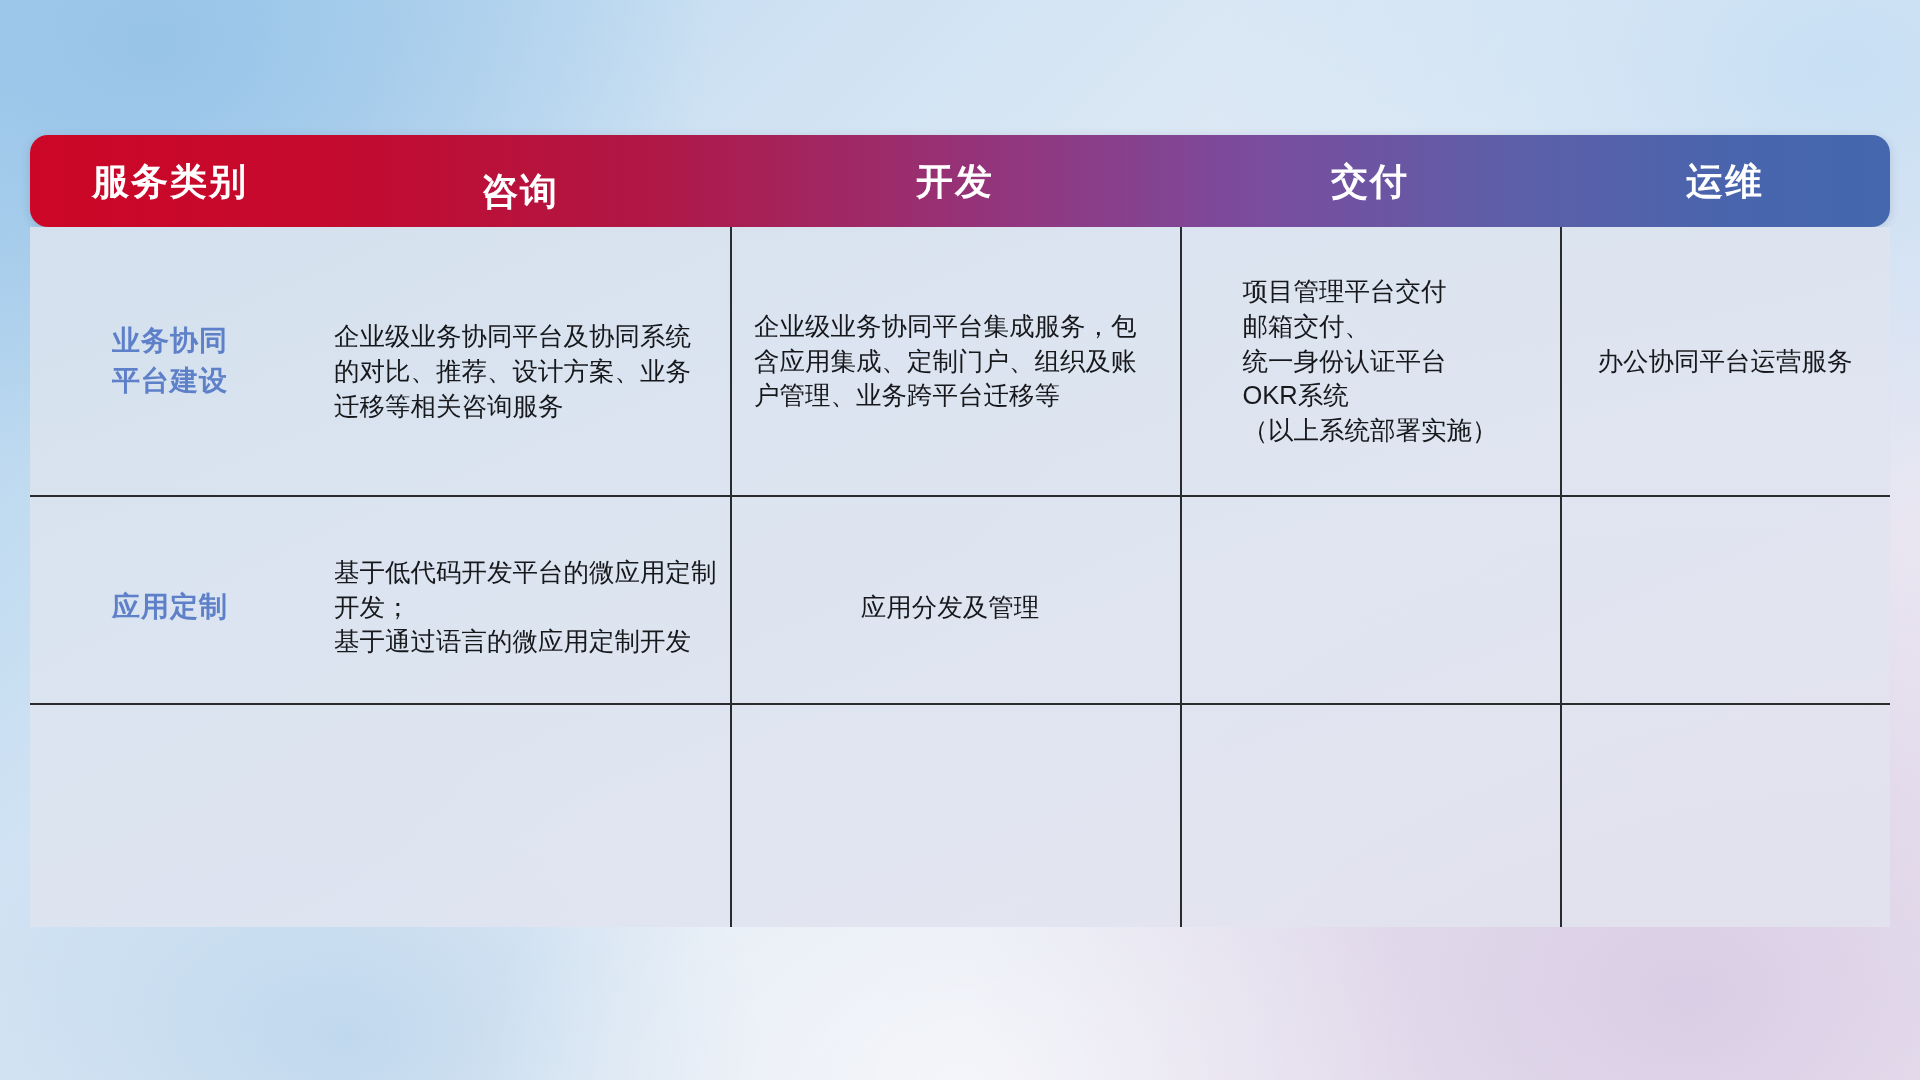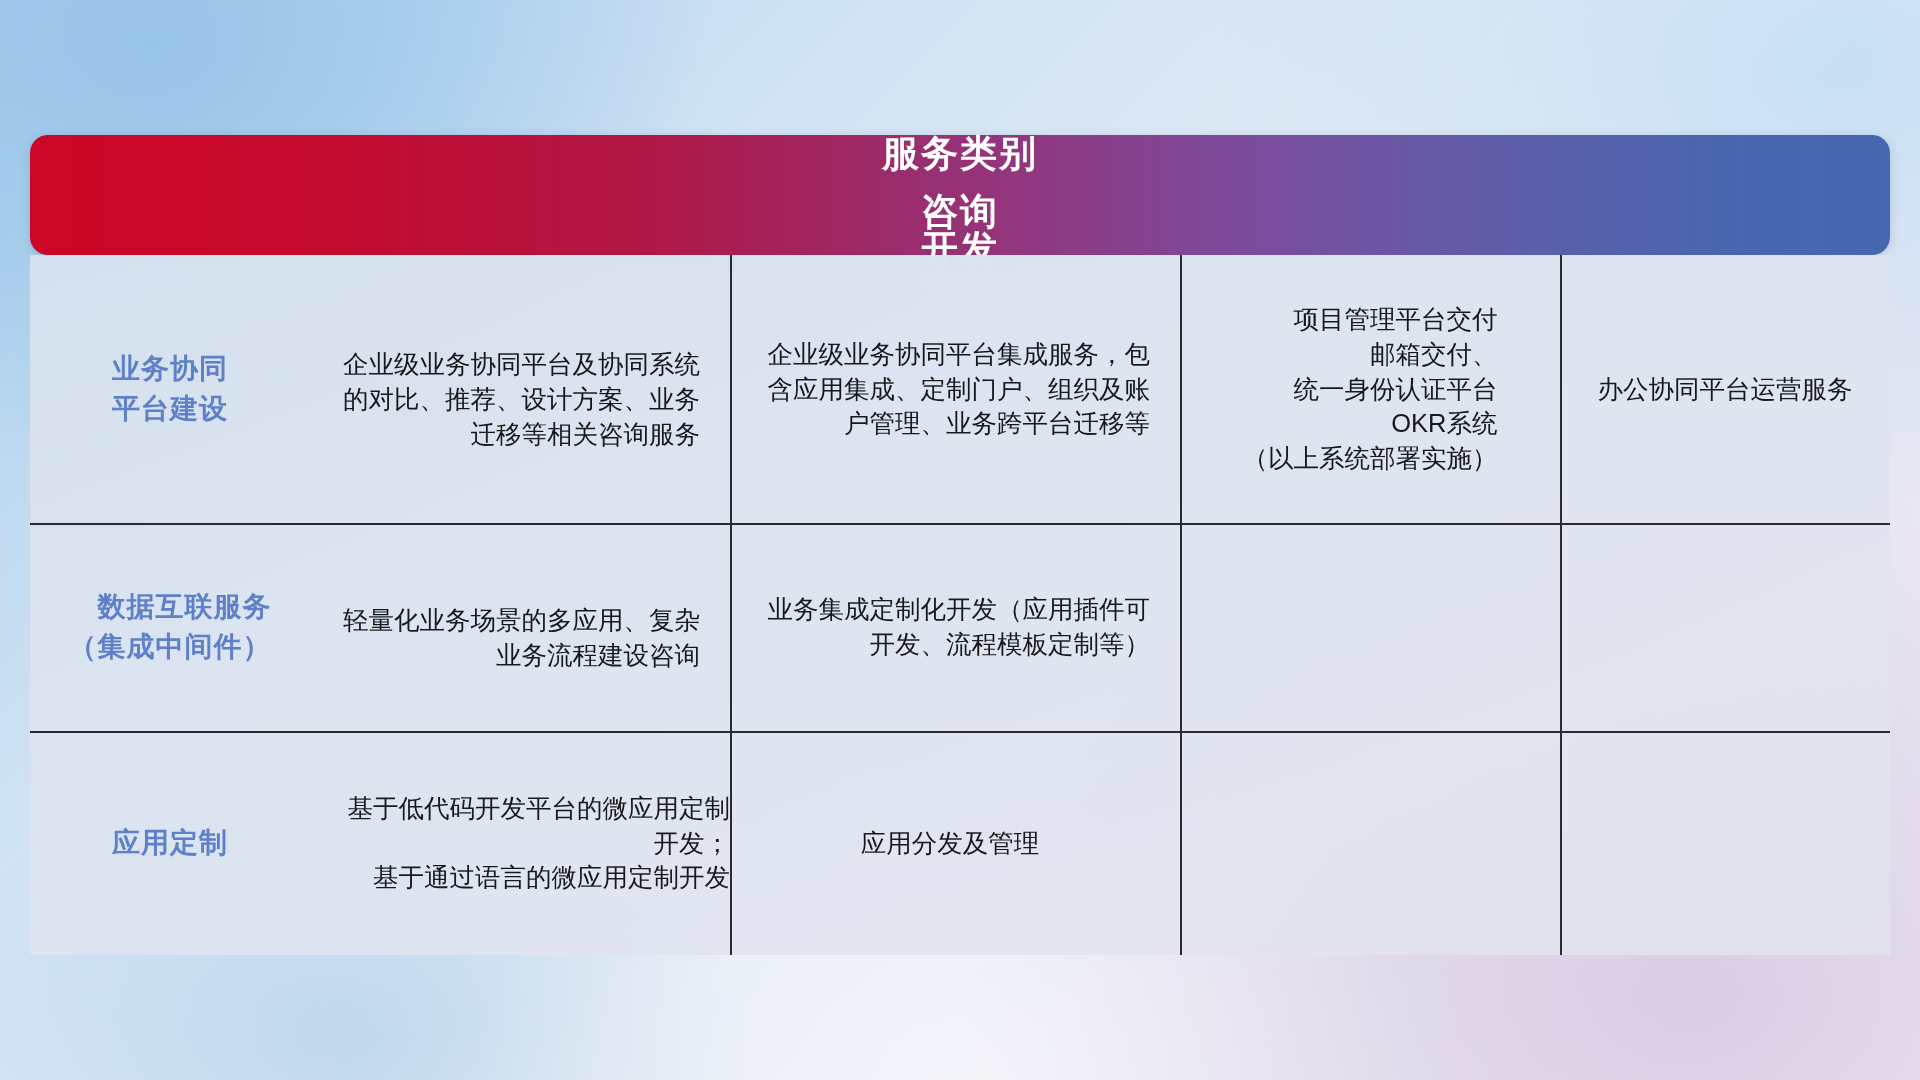--- a/index.html
+++ b/index.html
@@ -24,35 +24,34 @@
       radial-gradient(600px 420px at 18% 96%, rgba(173,205,233,0.6) 0%, rgba(173,205,233,0) 70%);
   }
 
   .table-wrap{
     position:absolute;
     left:30px;top:135px;width:1860px;height:820px;
   }
 
   .hdr{
     position:relative;
-    height:120px;
+    height:92px;
     border-radius:18px;
     background:linear-gradient(90deg,
       #cc0626 0%,
       #c40a2e 16%,
       #b01745 33%,
       #93357c 52%,
       #7a4c9e 66%,
       #5c5fa8 80%,
       #4865ad 92%,
       #4467ae 100%);
     display:flex;
     align-items:center;
     box-shadow:0 2px 10px rgba(60,60,100,0.18);
-    flex-direction:column;
   }
   .hdr-cell{
     color:#fff;
     font-weight:bold;
     font-size:37px;
     letter-spacing:2px;
     text-align:center;
     line-height:1;
     white-space:nowrap;
   }
@@ -75,22 +74,22 @@
   }
   .rows{position:absolute;inset:0;display:flex;flex-direction:column;}
   .row{display:flex;position:relative;}
   .r1{height:268px;}
   .r2{height:208px;}
   .r3{height:224px;}
 
   .cell{
     display:flex;align-items:center;justify-content:center;
     box-sizing:border-box;
-    padding:6px 30px;
-    text-align:right;
+    padding:6px 24px;
+    text-align:left;
     color:#16181c;
     font-size:26px;
     line-height:1.36;
   }
   .cell-label{
     color:#5e80c9;
     font-weight:bold;
     font-size:28px;
     line-height:1.42;
     letter-spacing:1px;
@@ -138,32 +137,20 @@
             <div>项目管理平台交付</div>
             <div>邮箱交付、</div>
             <div>统一身份认证平台</div>
             <div>OKR系统</div>
             <div>（以上系统部署实施）</div>
           </div>
         </div>
         <div class="cell c5">办公协同平台运营服务</div>
       </div>
 
-      <div class="row r2">
-        <div class="cell c1 cell-label">
-          <div>
-            <div>数据互联服务</div>
-            <div>（集成中间件）</div>
-          </div>
-        </div>
-        <div class="cell c2">轻量化业务场景的多应用、复杂业务流程建设咨询</div>
-        <div class="cell c3">业务集成定制化开发（应用插件可开发、流程模板定制等）</div>
-        <div class="cell c4"></div>
-        <div class="cell c5"></div>
-      </div>
 
       <div class="row r3">
         <div class="cell c1 cell-label">
           <div>
             <div>应用定制</div>
           </div>
         </div>
         <div class="cell c3">
           <div>
             <div>基于低代码开发平台的微应用定制开发；</div>

